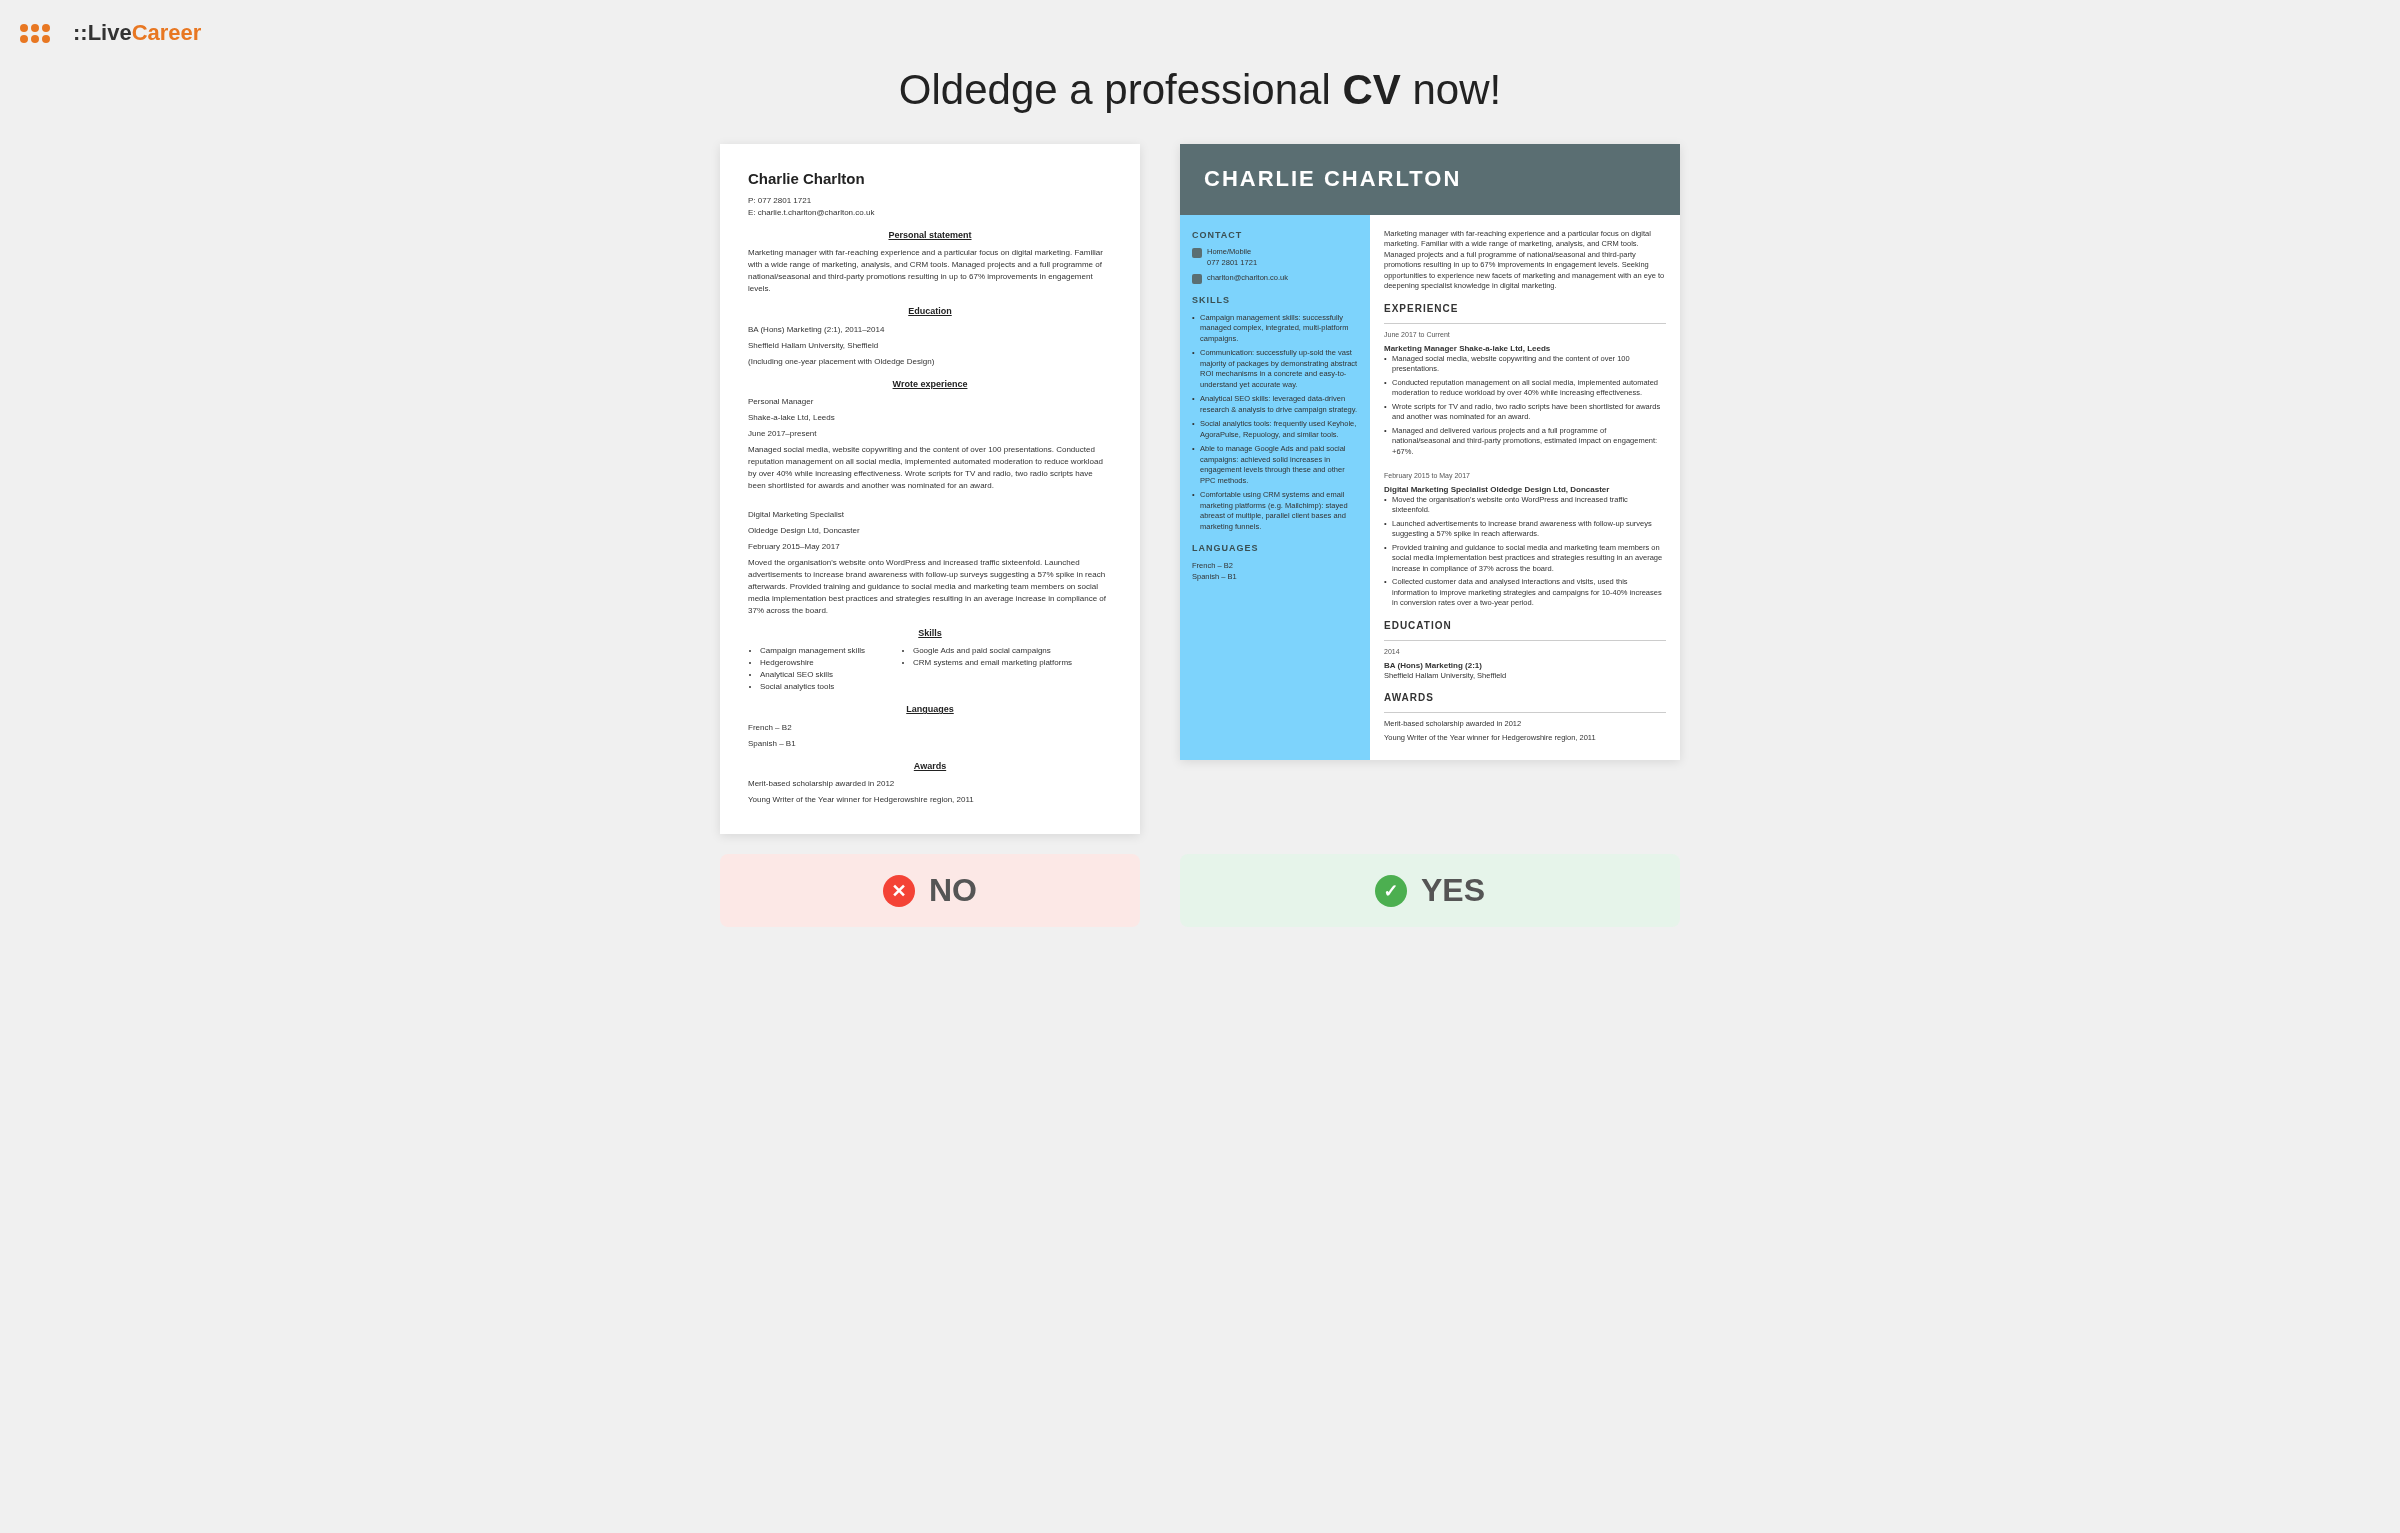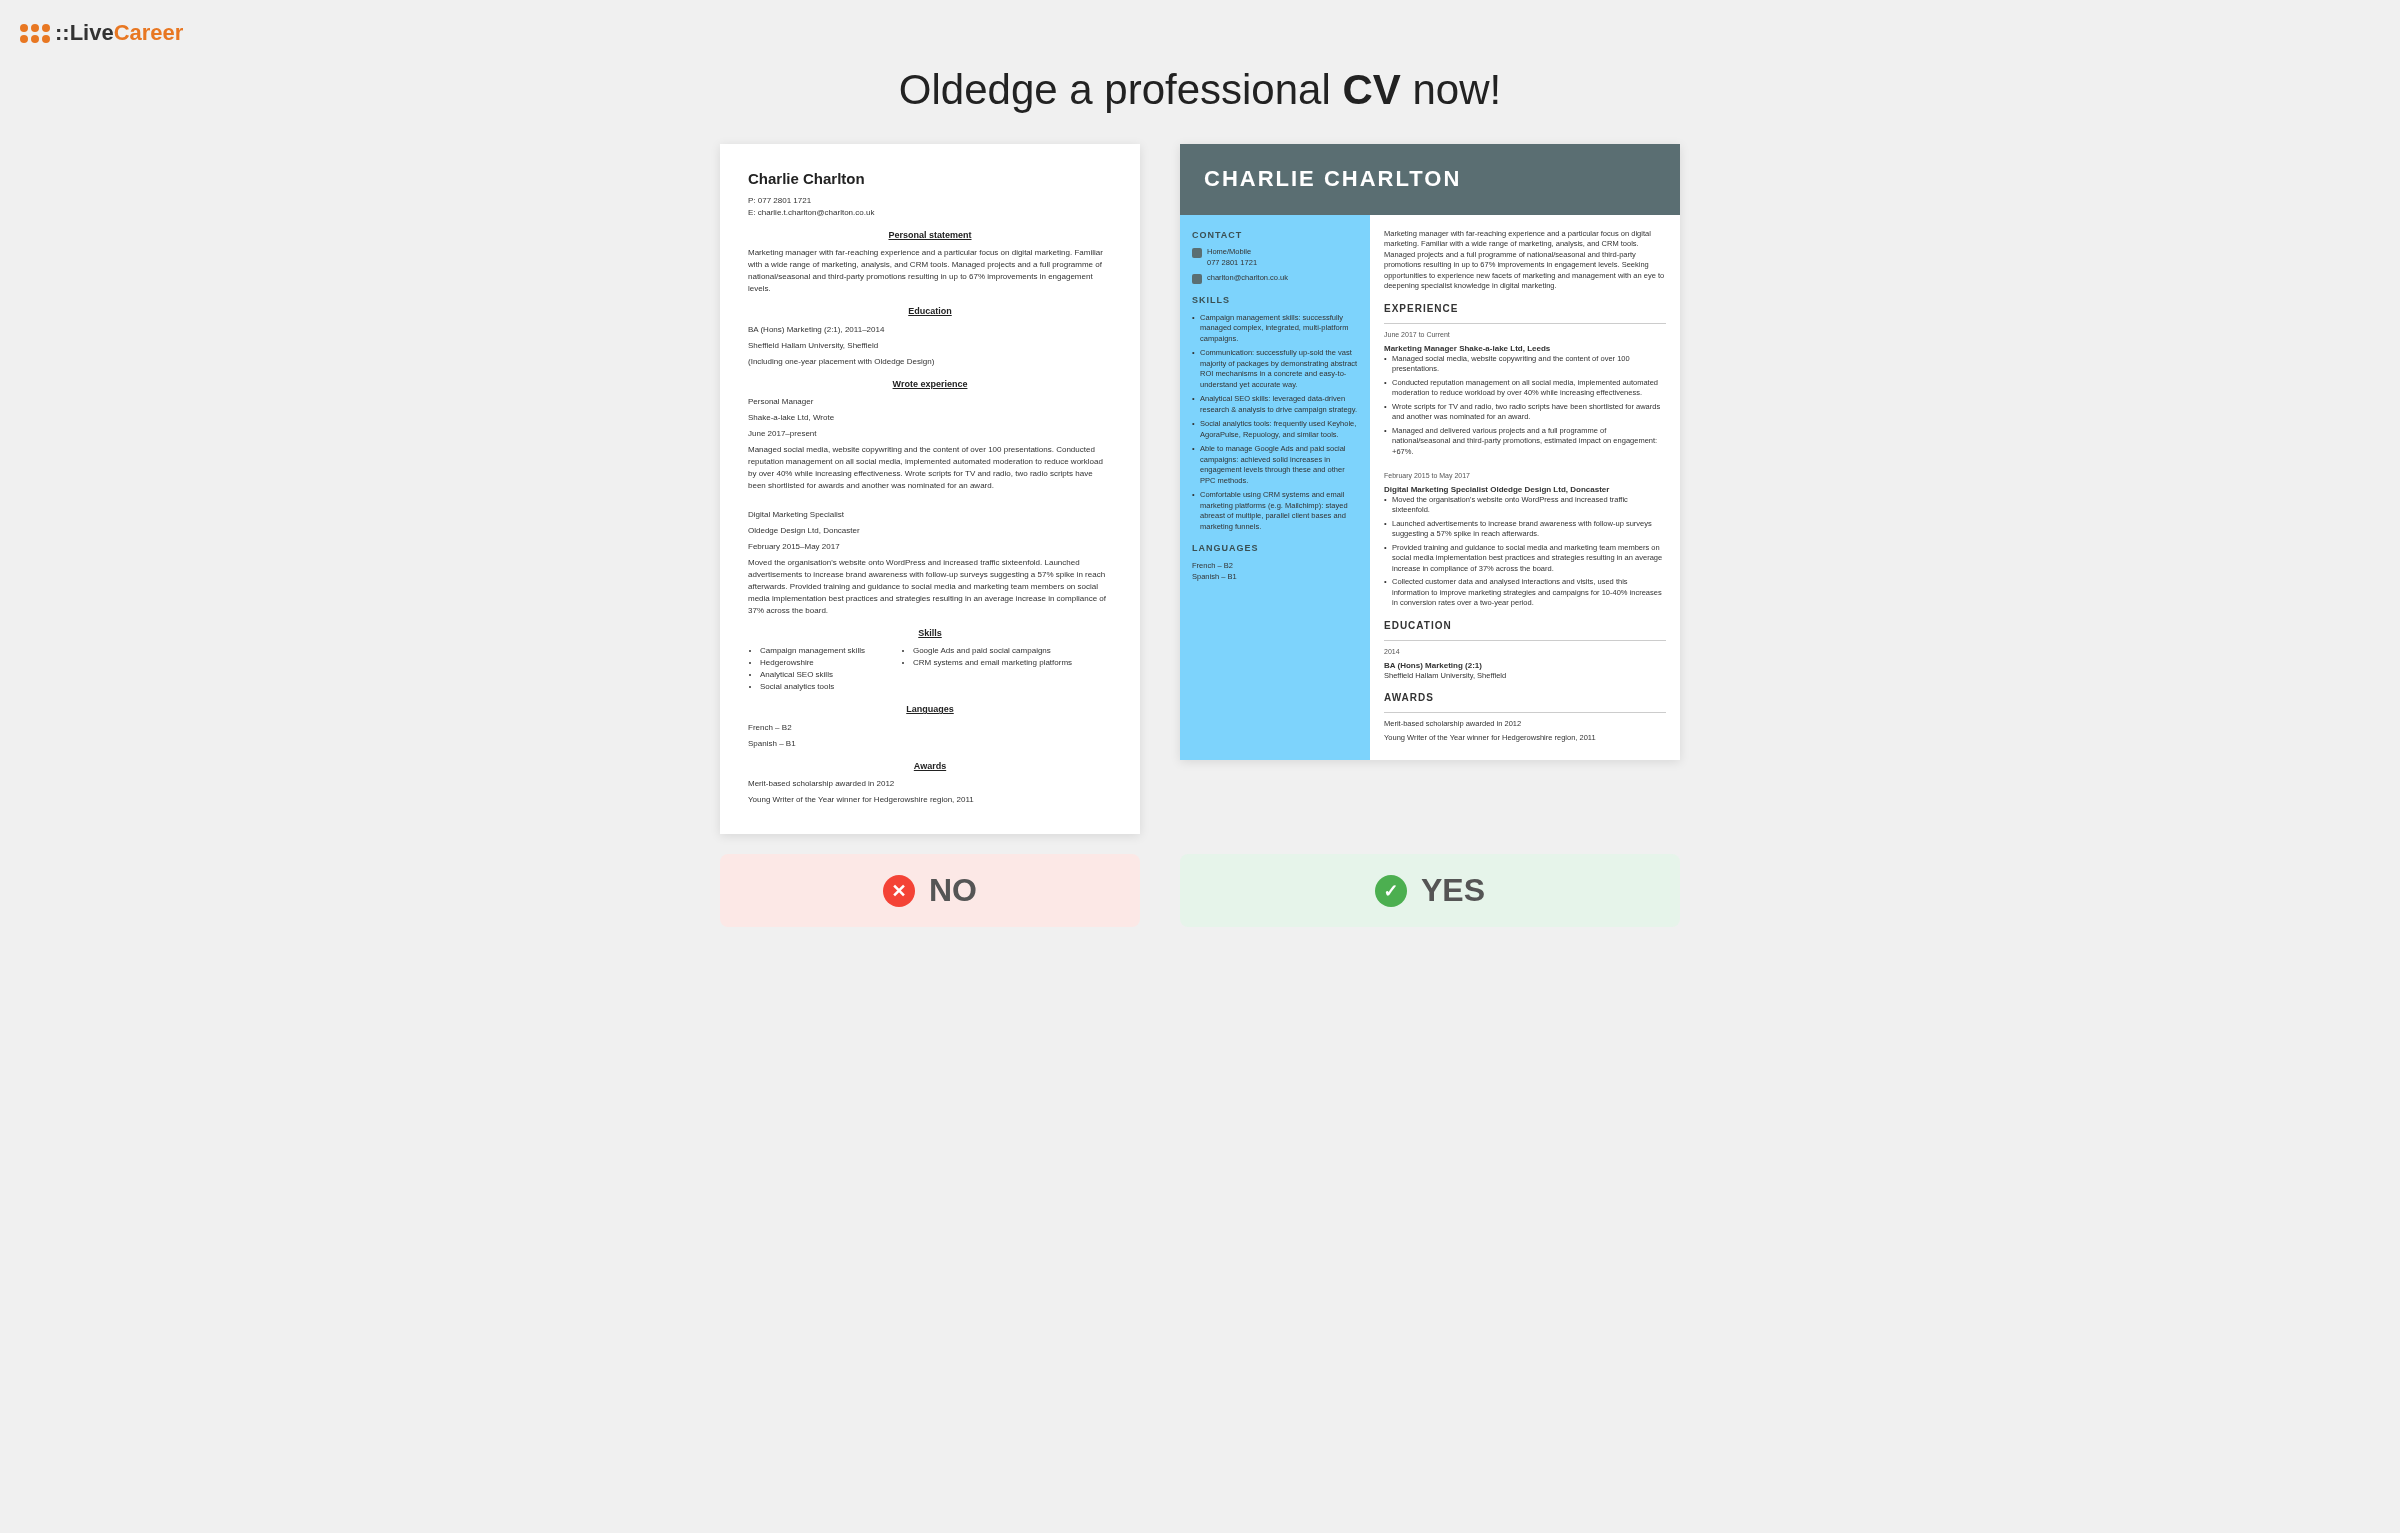--- a/index.html
+++ b/index.html
@@ -10,21 +10,21 @@
       padding: 20px;
     }
     .header {
       display: flex;
       align-items: center;
       margin-bottom: 20px;
     }
     .logo {
       display: flex;
       align-items: center;
-      gap: 5px;
+      gap: 23px;
     }
     .logo-dots {
       display: grid;
       grid-template-columns: repeat(3,8px);
       grid-template-rows: repeat(2,8px);
       gap: 3px;
     }
     .logo-dot {
       width: 8px;
       height: 8px;
@@ -304,21 +304,21 @@
     <div class="section-title">Personal statement</div>
     <p>Marketing manager with far-reaching experience and a particular focus on digital marketing. Familiar with a wide range of marketing, analysis, and CRM tools. Managed projects and a full programme of national/seasonal and third-party promotions resulting in up to 67% improvements in engagement levels.</p>
 
     <div class="section-title">Education</div>
     <p>BA (Hons) Marketing (2:1), 2011–2014</p>
     <p>Sheffield Hallam University, Sheffield</p>
     <p>(Including one-year placement with Oldedge Design)</p>
 
     <div class="section-title">Wrote experience</div>
     <p>Personal Manager</p>
-    <p>Shake-a-lake Ltd, Wrote</p>
+    <p>Shake-a-lake Ltd, Leeds</p>
     <p>June 2017–present</p>
     <p>Managed social media, website copywriting and the content of over 100 presentations. Conducted reputation management on all social media, implemented automated moderation to reduce workload by over 40% while increasing effectiveness. Wrote scripts for TV and radio, two radio scripts have been shortlisted for awards and another was nominated for an award.</p>
     <br>
     <p>Digital Marketing Specialist</p>
     <p>Oldedge Design Ltd, Doncaster</p>
     <p>February 2015–May 2017</p>
     <p>Moved the organisation's website onto WordPress and increased traffic sixteenfold. Launched advertisements to increase brand awareness with follow-up surveys suggesting a 57% spike in reach afterwards. Provided training and guidance to social media and marketing team members on social media implementation best practices and strategies resulting in an average increase in compliance of 37% across the board.</p>
 
     <div class="section-title">Skills</div>
     <div class="skills-cols">

